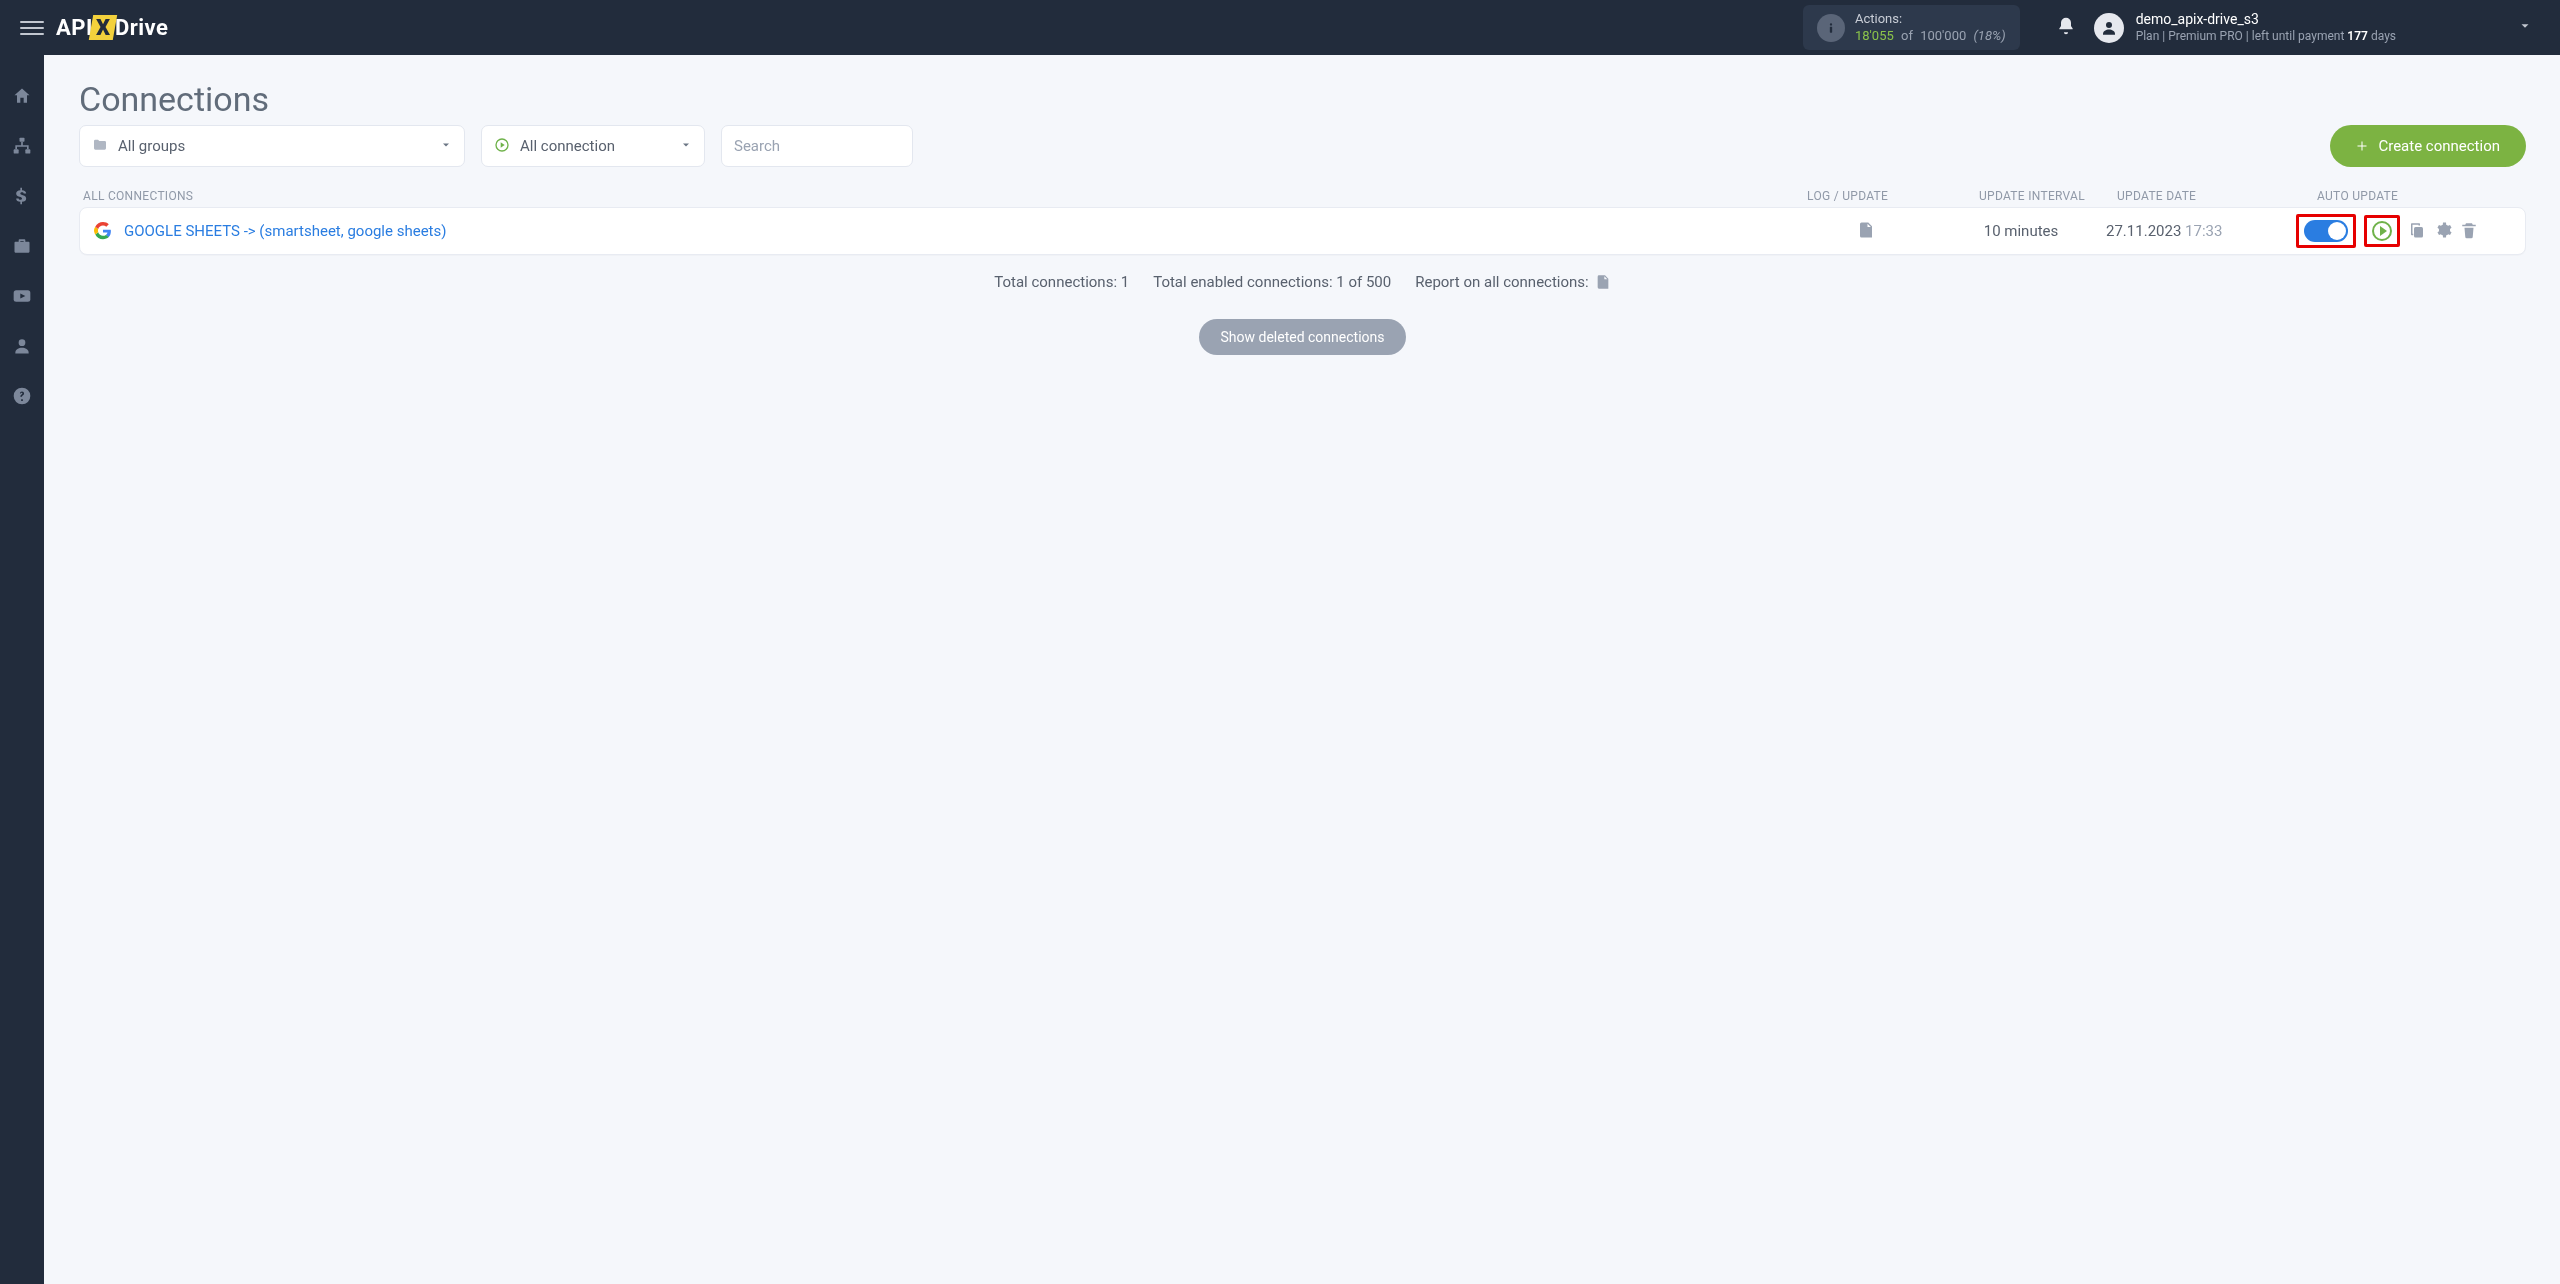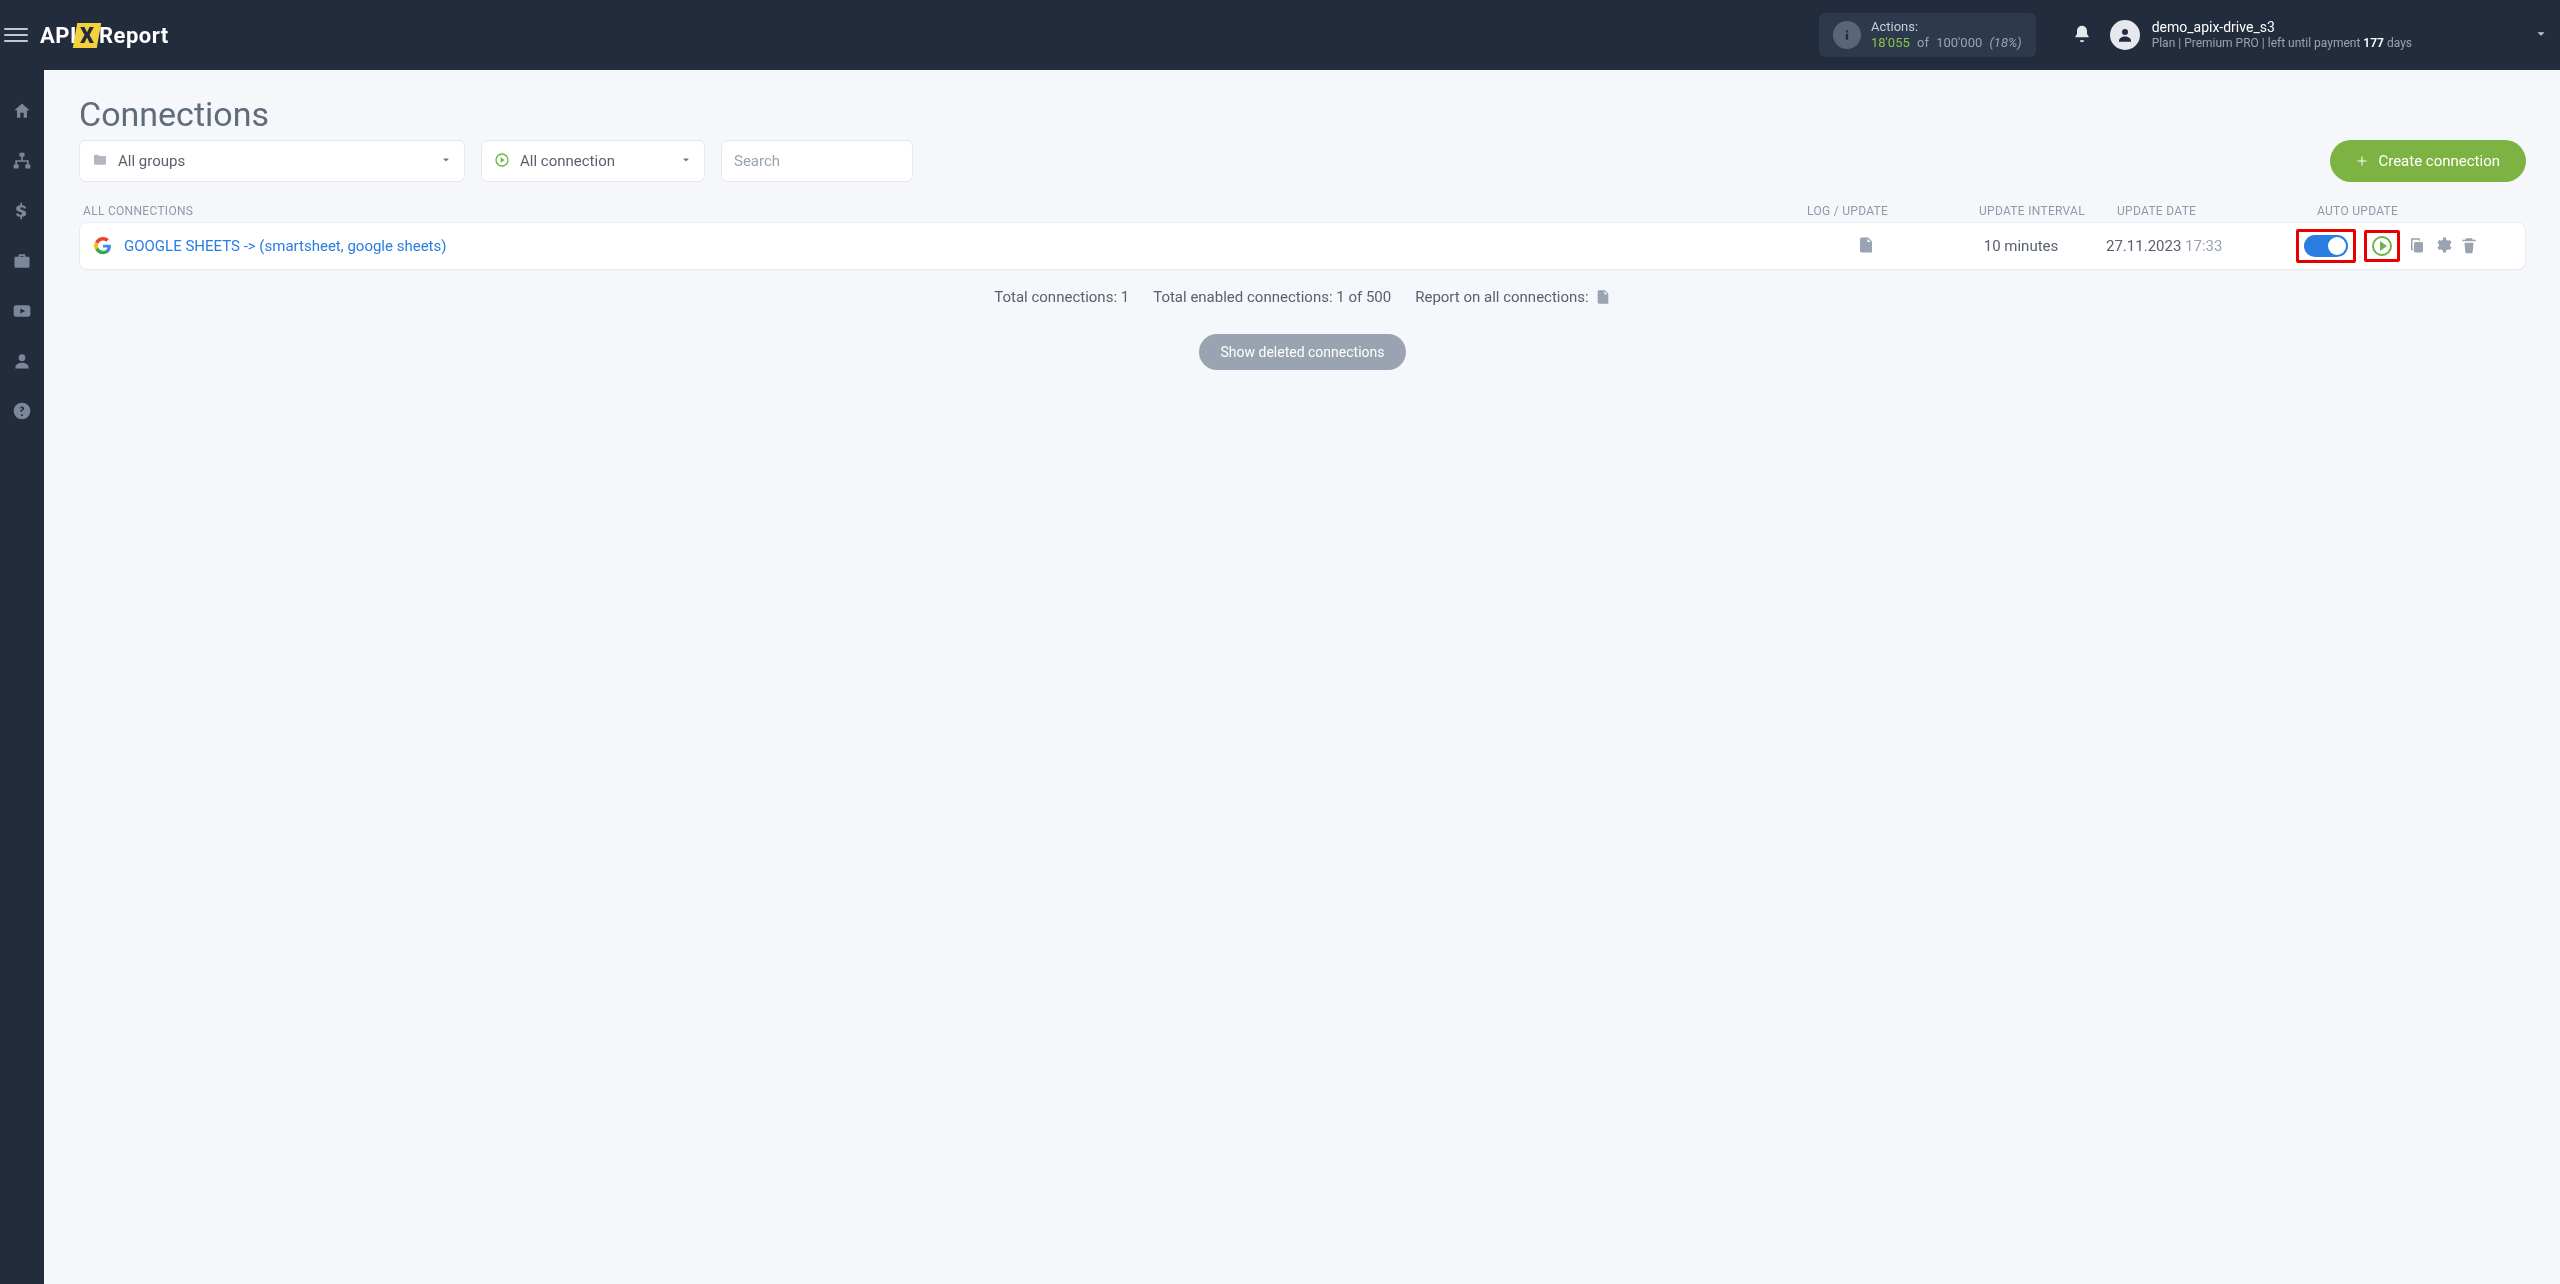--- a/index.html
+++ b/index.html
@@ -1,17 +1,17 @@
 <!DOCTYPE html>
 <html><head>
 <meta charset="utf-8">
 <style>
 *{margin:0;padding:0;box-sizing:border-box;font-family:-apple-system,BlinkMacSystemFont,"Segoe UI",Roboto,Helvetica,Arial,sans-serif}
 body{background:#f5f7fb;color:#3c4858;font-size:14px;width:2560px;height:1284px;overflow:hidden;transform-origin:0 0}
-.topbar{height:70px;background:#222c3c;display:flex;align-items:center;padding:0 4px;color:#fff;width:100%}
+.topbar{height:55px;background:#222c3c;display:flex;align-items:center;padding:0 20px;color:#fff;width:100%}
 .hamburger{width:24px;display:flex;flex-direction:column;gap:4px;cursor:pointer;margin-right:12px}
 .hamburger span{height:2px;background:#c2c7d0;border-radius:1px}
 .logo{display:flex;align-items:center;font-size:22px;font-weight:700;letter-spacing:.5px}
 .logo .api{color:#fff}
 .logo .x{color:#222c3c;background:#f3d13c;position:relative;display:inline-block;width:24px;text-align:center;transform:skewX(-10deg);margin:0 -2px}
 .logo .xinner{display:inline-block;transform:skewX(10deg);font-weight:900}
 .logo .drive{color:#fff;margin-left:2px}
 .top-spacer{flex:1}
 .actions-box{background:#2d394c;border-radius:6px;padding:6px 14px;display:flex;align-items:center;gap:10px;margin-right:18px}
 .info-circle{width:28px;height:28px;border-radius:50%;background:#5a6578;display:flex;align-items:center;justify-content:center}
@@ -91,21 +91,21 @@
 
 <div class="topbar">
   <div class="hamburger">
       <span></span>
       <span></span>
       <span></span>
     </div>
   <div class="logo">
     <span class="api">API</span>
       <span class="x"><span class="xinner">X</span></span>
-      <span class="drive">Report</span>
+      <span class="drive">Drive</span>
   </div>
   <div class="top-spacer"></div>
   <div class="actions-box">
     <div class="info-circle">
       <svg viewBox="0 0 24 24">
           <circle cx="12" cy="6" r="2"></circle>
           <rect x="10" y="10" width="4" height="10" rx="1"></rect>
         </svg>
     </div>
     <div class="actions-text">

